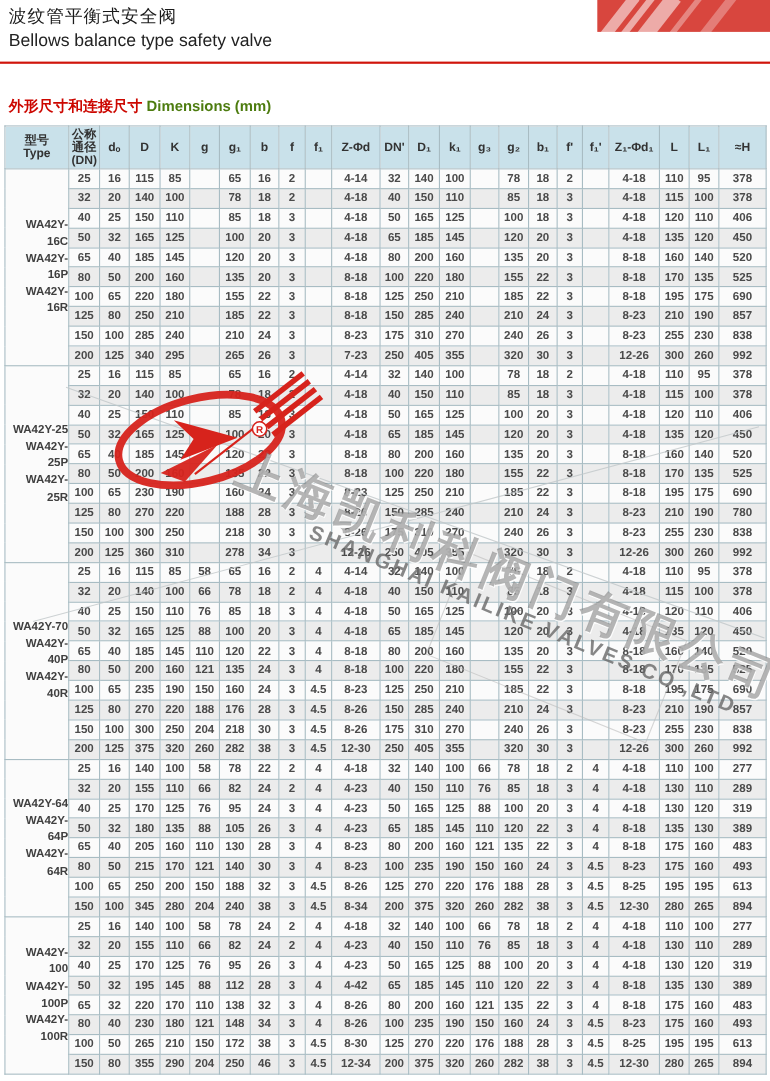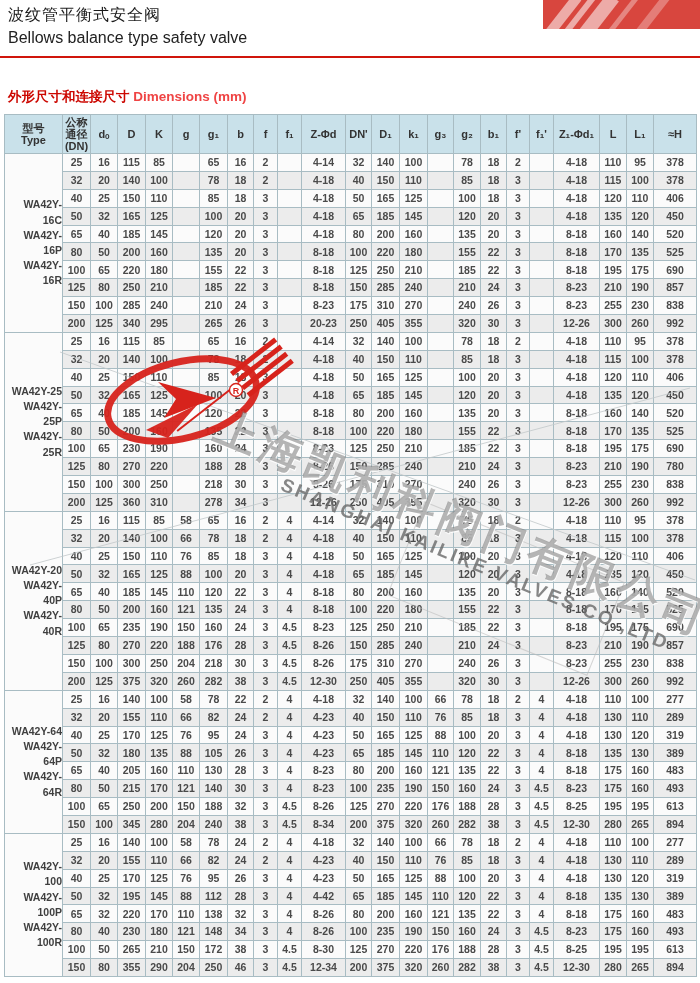--- a/index.html
+++ b/index.html
@@ -7,21 +7,21 @@
         font-family:"Liberation Sans","DejaVu Sans",sans-serif;}
   
   .title-zh{position:absolute;left:8px;top:5px;font-size:16px;font-weight:normal;color:#1a1a1a;letter-spacing:1px;}
   .title-en{position:absolute;left:8px;top:29px;font-size:16px;color:#222;}
   .red-rule{position:absolute;left:0;top:56px;width:700px;height:2px;background:#d0150c;}
   .corner-art{position:absolute;right:0;top:0;width:157px;height:29px;background:#d8463e;overflow:hidden;}
   .corner-art .stripe{position:absolute;top:-8px;width:10px;height:50px;background:rgba(255,255,255,.55);transform:rotate(38deg);}
   .corner-art .s1{left:14px;} .corner-art .s2{left:32px;width:6px;} .corner-art .s3{left:48px;width:14px;}
   .corner-art .s4{left:76px;width:5px;background:rgba(255,255,255,.35);} .corner-art .s5{left:104px;width:8px;background:rgba(255,255,255,.3);}
   .sec-title{position:absolute;left:8px;top:88px;font-size:13.5px;font-weight:bold;}
-  .sec-title .zh{color:#cc0700;} .sec-title .en{color:#ef4444;}
+  .sec-title .zh{color:#cc0700;} .sec-title .en{color:#4d7c0f;}
   
   table.dim{position:absolute;left:4px;top:114px;width:692px;border-collapse:collapse;table-layout:fixed;padding-left:13px;}
   table.dim th,table.dim td{border:1px solid #a8bcc3;padding:0;text-align:center;vertical-align:middle;
         font-family:"Liberation Sans","DejaVu Sans",sans-serif;overflow:hidden;}
   table.dim thead th{background:#c9e1ea;height:38px;font-size:11px;font-weight:bold;color:#333;}
   table.dim thead th div{line-height:1.12;}
   table.dim tbody td{height:16.9px;font-size:10.5px;font-weight:bold;color:#4a4a4a;line-height:1;}
   table.dim tbody tr:nth-child(odd) td{background:#fbfbfb;}
   table.dim tbody tr:nth-child(even) td{background:#ececec;}
   table.dim tbody tr.sec-start td{border-top:1px solid #7f959d;}
@@ -385,21 +385,21 @@
         <tr>
           <td>200</td>
           <td>125</td>
           <td>340</td>
           <td>295</td>
           <td></td>
           <td>265</td>
           <td>26</td>
           <td>3</td>
           <td></td>
-          <td>20-23</td>
+          <td>7-23</td>
           <td>250</td>
           <td>405</td>
           <td>355</td>
           <td></td>
           <td>320</td>
           <td>30</td>
           <td>3</td>
           <td></td>
           <td>12-26</td>
           <td>300</td>
@@ -646,21 +646,21 @@
           <td>30</td>
           <td>3</td>
           <td></td>
           <td>12-26</td>
           <td>300</td>
           <td>260</td>
           <td>992</td>
         </tr>
         <tr class="sec-start">
           <td class="model" rowspan="10">
-            <div>WA42Y-20</div>
+            <div>WA42Y-70</div>
             <div>WA42Y-40P</div>
             <div>WA42Y-40R</div>
           </td>
           <td>25</td>
           <td>16</td>
           <td>115</td>
           <td>85</td>
           <td>58</td>
           <td>65</td>
           <td>16</td>

